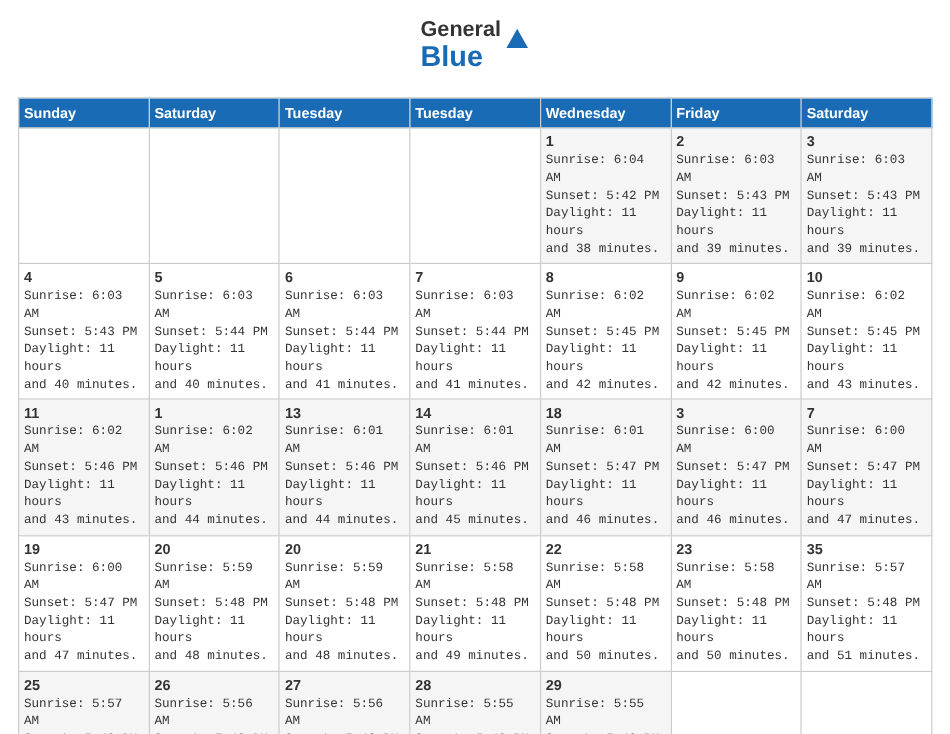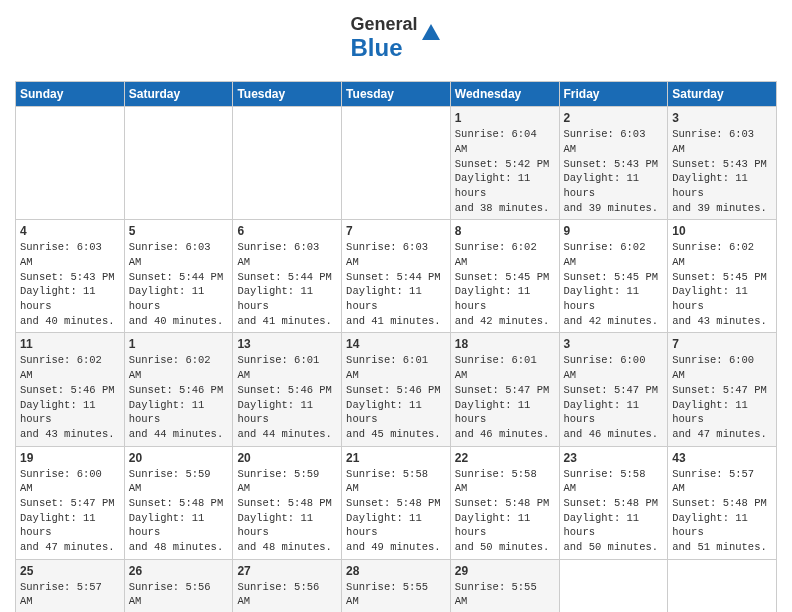--- a/index.html
+++ b/index.html
@@ -289,21 +289,21 @@
 and 50 minutes.</div>
         </td>
         <td>
           <div class="day-num">23</div>
           <div class="day-info" style="white-space: pre-line;">Sunrise: 5:58 AM
 Sunset: 5:48 PM
 Daylight: 11 hours
 and 50 minutes.</div>
         </td>
         <td>
-          <div class="day-num">43</div>
+          <div class="day-num">35</div>
           <div class="day-info" style="white-space: pre-line;">Sunrise: 5:57 AM
 Sunset: 5:48 PM
 Daylight: 11 hours
 and 51 minutes.</div>
         </td>
       </tr>
       <tr>
         <td>
           <div class="day-num">25</div>
           <div class="day-info" style="white-space: pre-line;">Sunrise: 5:57 AM

